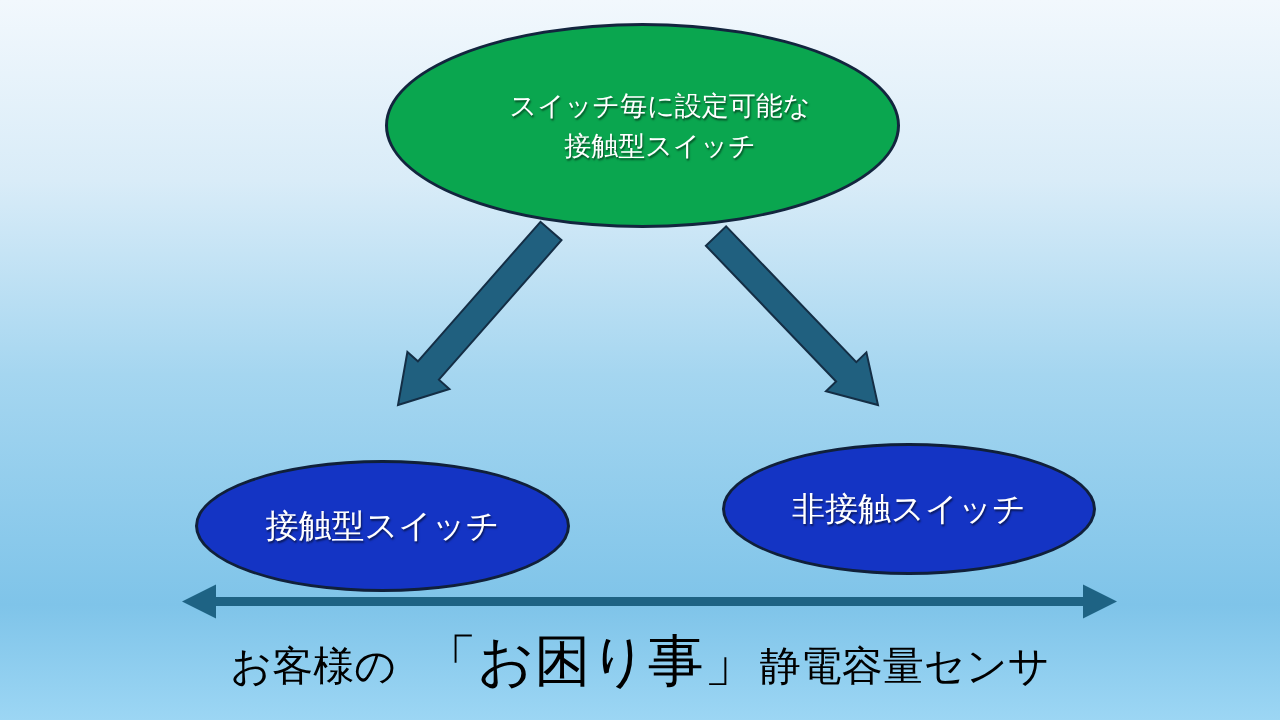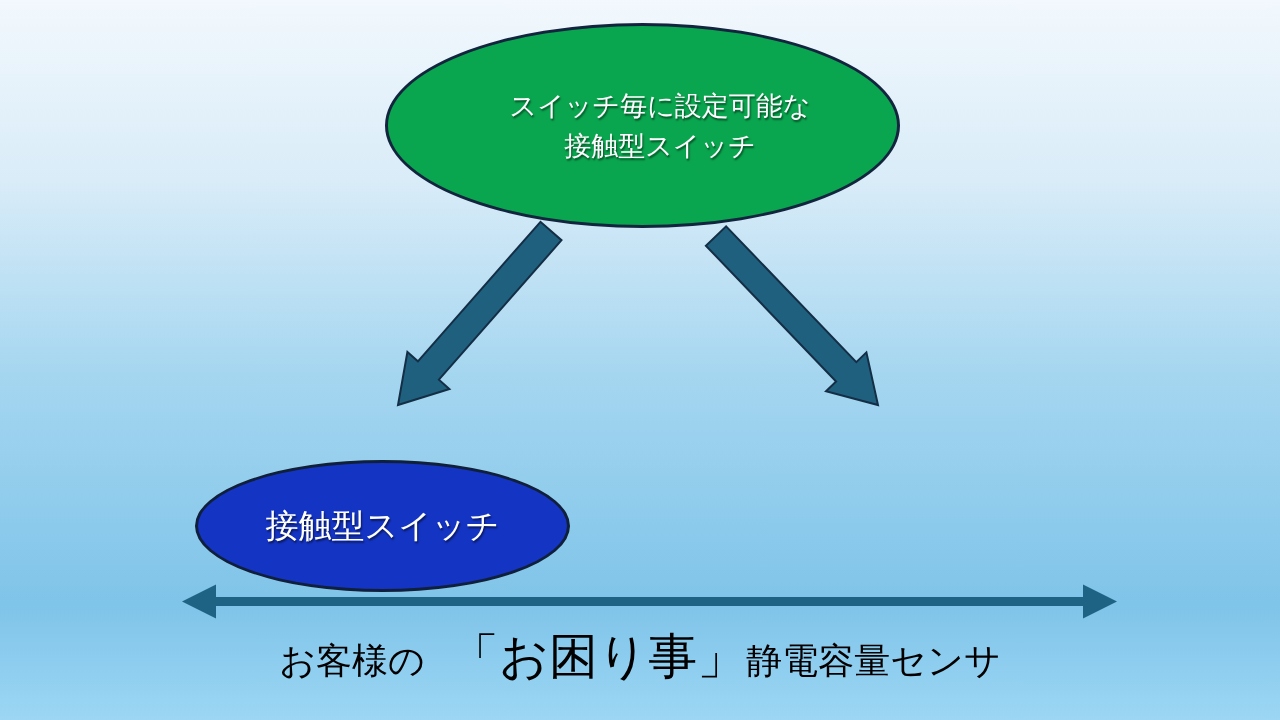--- a/index.html
+++ b/index.html
@@ -88,25 +88,25 @@
     position: absolute;
     left: 0;
     top: 626px;
     width: 1280px;
     text-align: center;
     color: #000000;
     line-height: 1.25;
     white-space: nowrap;
   }
   .caption .small {
-    font-size: 36px;
+    font-size: 41px;
     vertical-align: baseline;
   }
   .caption .big {
-    font-size: 49px;
+    font-size: 56px;
     vertical-align: baseline;
     margin-left: 25px;
   }
 </style>
 </head>
 <body>
 
 <div class="slide">
 
   <div class="ellipse ellipse-green">
@@ -120,18 +120,21 @@
 
     <polygon class="diag-arrow" points="705.9,245.7 836.1,381.5 826.0,391.2 878,405 866.4,352.4 856.3,362.1 726.1,226.3" fill="#20607F"></polygon>
 
     <polygon points="182,601.5 216,584.5 216,597 1083,597 1083,584.5 1117,601.5 1083,618.5 1083,606 216,606 216,618.5" fill="#1E6384"></polygon>
   </svg>
 
   <div class="ellipse ellipse-blue left">
     <div class="shadowed">接触型スイッチ</div>
   </div>
 
+  <div class="ellipse ellipse-blue right">
+    <div class="shadowed">非接触スイッチ</div>
+  </div>
 
   <div class="caption">
     <span class="small">お客様の</span><span class="big">「お困り事」</span><span class="small">静電容量センサ</span>
   </div>
 
 </div>
 
 </body></html>

